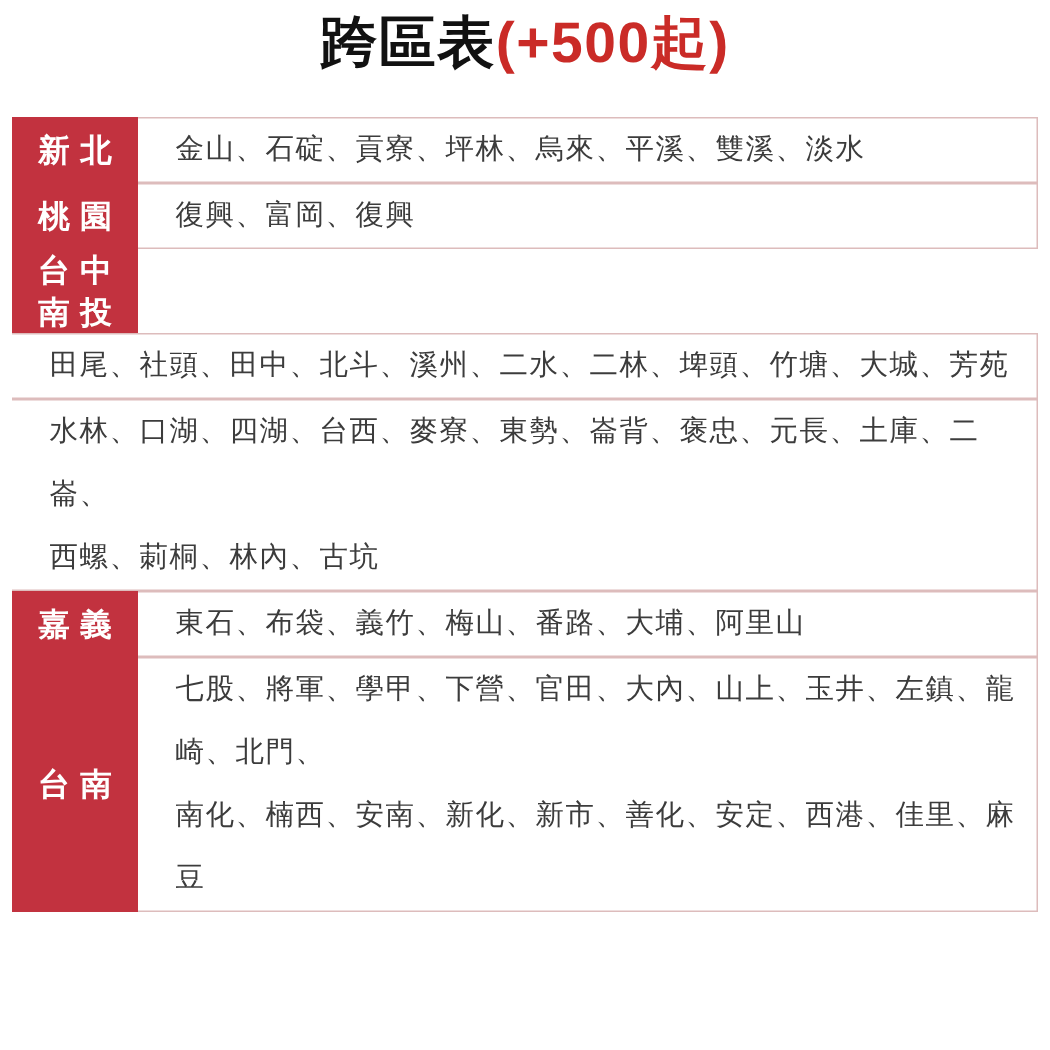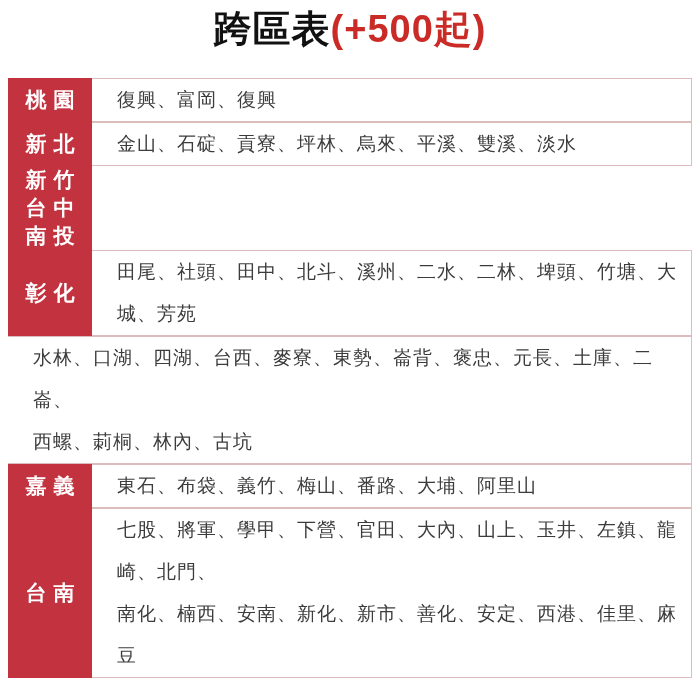--- a/index.html
+++ b/index.html
@@ -58,43 +58,41 @@
 </style>
 </head>
 <body>
 
 <div class="title">
   <span>跨區表</span><span class="red">(+500起)</span>
 </div>
 
 <div class="tbl">
   <div class="row">
+    <div class="region">新北</div>
+    <div class="cell">金山、石碇、貢寮、坪林、烏來、平溪、雙溪、淡水</div>
+  </div>
+
+  <div class="row">
     <div class="region">桃園</div>
     <div class="cell">復興、富岡、復興</div>
   </div>
 
   <div class="row">
-    <div class="region">新北</div>
-    <div class="cell">金山、石碇、貢寮、坪林、烏來、平溪、雙溪、淡水</div>
-  </div>
-
-  <div class="row">
-    <div class="region">新竹</div>
   </div>
 
   <div class="row">
     <div class="region">台中</div>
   </div>
 
   <div class="row">
     <div class="region">南投</div>
   </div>
 
   <div class="row">
-    <div class="region">彰化</div>
     <div class="cell">田尾、社頭、田中、北斗、溪州、二水、二林、埤頭、竹塘、大城、芳苑</div>
   </div>
 
   <div class="row">
     <div class="cell">水林、口湖、四湖、台西、麥寮、東勢、崙背、褒忠、元長、土庫、二崙、
 西螺、莿桐、林內、古坑</div>
   </div>
 
   <div class="row">
     <div class="region">嘉義</div>

